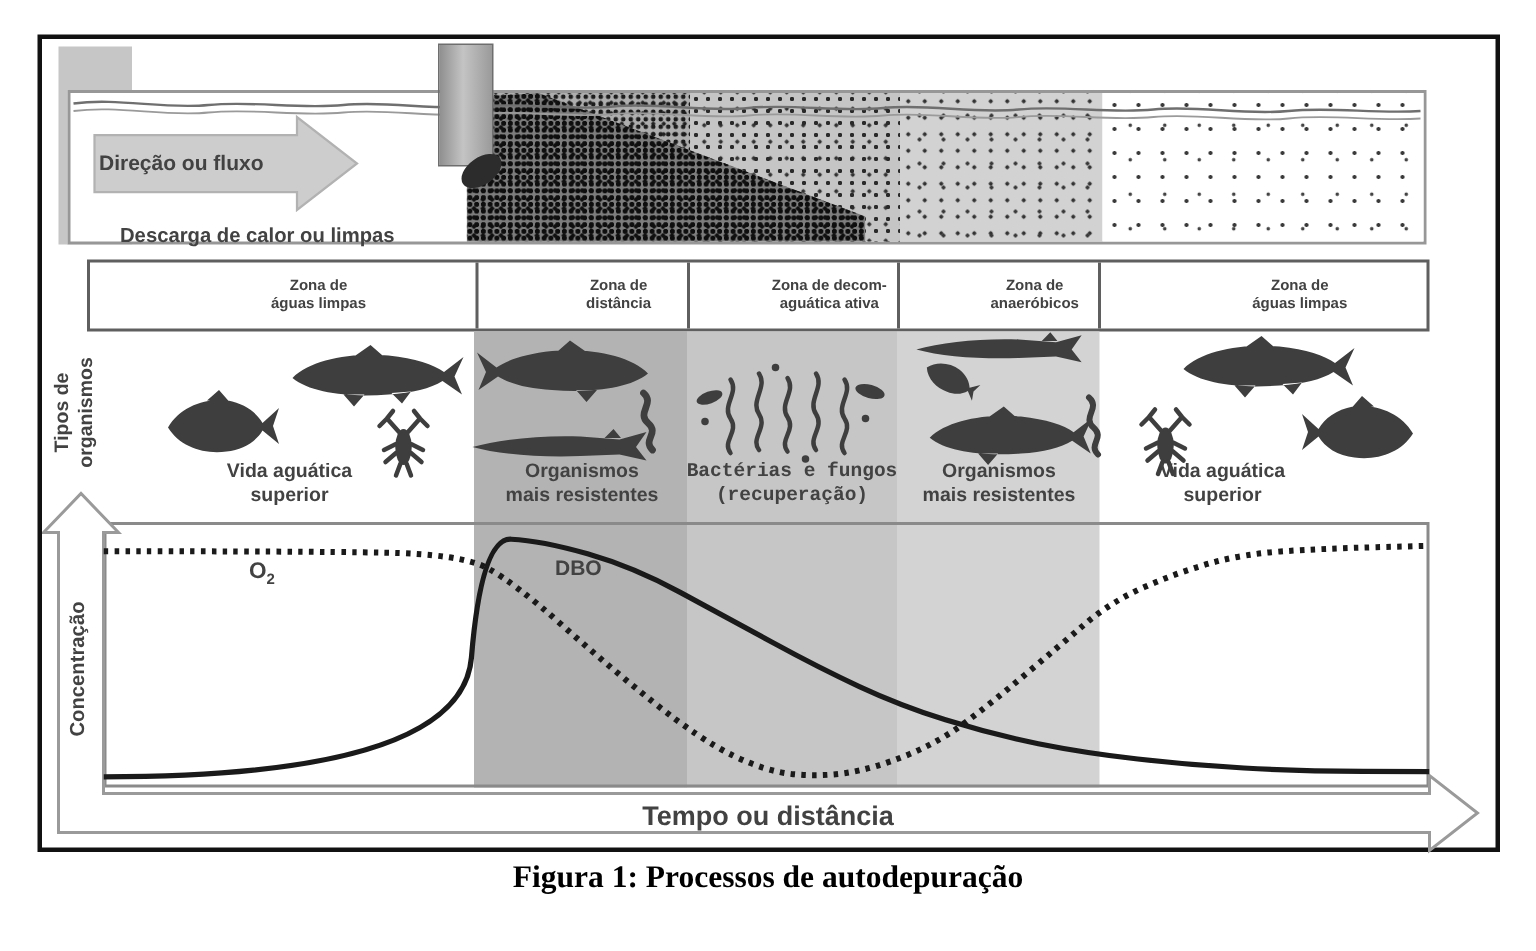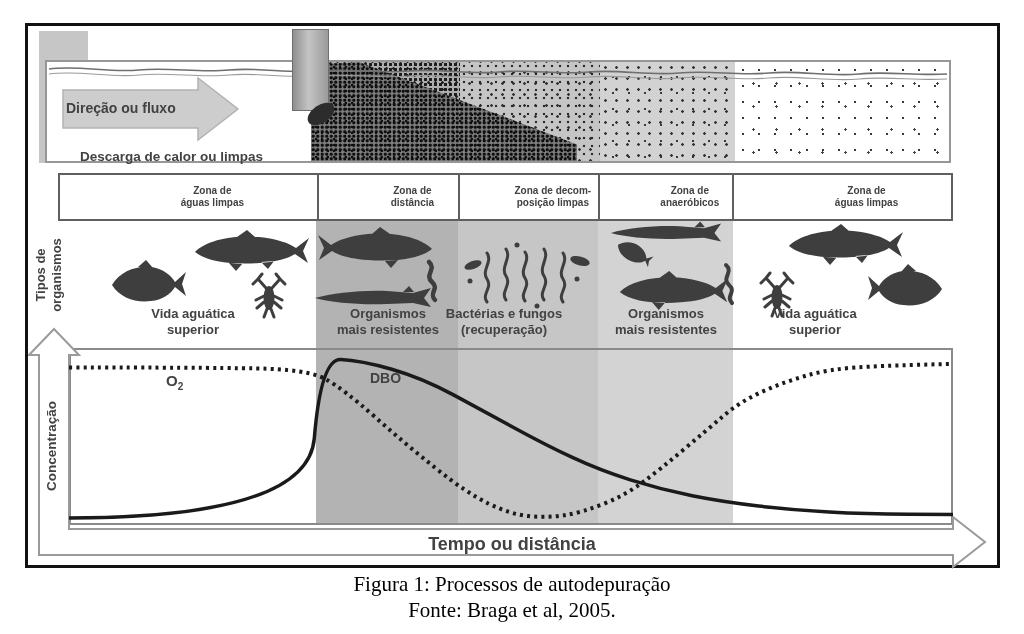--- a/index.html
+++ b/index.html
@@ -37,21 +37,21 @@
   
   .chart-box{left:41px;top:322px;width:884px;height:177px;border:2px solid #8a8a8a;box-sizing:border-box;background:transparent;}
   .chart-svg{left:41px;top:322px;width:884px;height:177px;}
   .o2-label{left:138px;top:346px;font-size:15px;}
   .o2-label sub{font-size:10px;}
   .dbo-label{left:342px;top:344px;font-size:14px;}
   .conc-label{left:-35px;top:410px;width:122px;height:20px;font-size:13.5px;}
   .xaxis-label{left:334px;top:507px;width:300px;font-size:18px;}
   .decor{left:0;top:0;width:975px;height:545px;pointer-events:none;}
   
-  .caption{position:absolute;left:0;top:571px;width:1024px;text-align:center;font-family:"Liberation Serif",serif;font-weight:normal;font-size:21px;line-height:26px;color:#000;}
+  .caption{position:absolute;left:0;top:571px;width:1024px;text-align:center;font-family:"Liberation Serif",serif;font-weight:bold;font-size:21px;line-height:26px;color:#000;}
 </style>
 </head>
 <body>
 
 <div class="stage">
   <div class="frame">
 
     <div class="abs gray-strip"></div>
 
     <div class="abs river-box">
@@ -72,21 +72,21 @@
       <div class="zone-cell lbl center" style="width:258px;">
         <span>Zona de</span>
         <span>águas limpas</span>
       </div>
       <div class="zone-cell lbl center" style="width:142px;">
         <span>Zona de</span>
         <span>distância</span>
       </div>
       <div class="zone-cell lbl center" style="width:140px;">
         <span>Zona de decom-</span>
-        <span>posição limpas</span>
+        <span>aguática ativa</span>
       </div>
       <div class="zone-cell lbl center" style="width:135px;">
         <span>Zona de</span>
         <span>anaeróbicos</span>
       </div>
       <div class="zone-cell lbl center" style="width:220px;">
         <span>Zona de</span>
         <span>águas limpas</span>
       </div>
     </div>
@@ -190,36 +190,35 @@
     </div>
 
     <div class="abs lbl center org-label" style="left:85px;">
       <span style="display:block;">Vida aguática</span>
       <span style="display:block;">superior</span>
     </div>
     <div class="abs lbl center org-label" style="left:280px;">
       <span style="display:block;">Organismos</span>
       <span style="display:block;">mais resistentes</span>
     </div>
-    <div class="abs lbl center org-label" style="left:396px;">
+    <div class="abs lbl center org-label" style="left:420px;font-family:Liberation Mono, monospace;">
       <span style="display:block;">Bactérias e fungos</span>
       <span style="display:block;">(recuperação)</span>
     </div>
     <div class="abs lbl center org-label" style="left:558px;">
       <span style="display:block;">Organismos</span>
       <span style="display:block;">mais resistentes</span>
     </div>
     <div class="abs lbl center org-label" style="left:707px;">
       <span style="display:block;">Vida aguática</span>
       <span style="display:block;">superior</span>
     </div>
 
     <div class="abs lbl o2-label"><span>O</span><sub>2</sub></div>
     <div class="abs lbl dbo-label">DBO</div>
     <div class="abs lbl center rot conc-label">Concentração</div>
     <div class="abs lbl center xaxis-label">Tempo ou distância</div>
   </div>
 
   <div class="caption">
     <div>Figura 1: Processos de autodepuração</div>
-    <div>Fonte: Braga et al, 2005.</div>
   </div>
 </div>
 
 </body></html>

